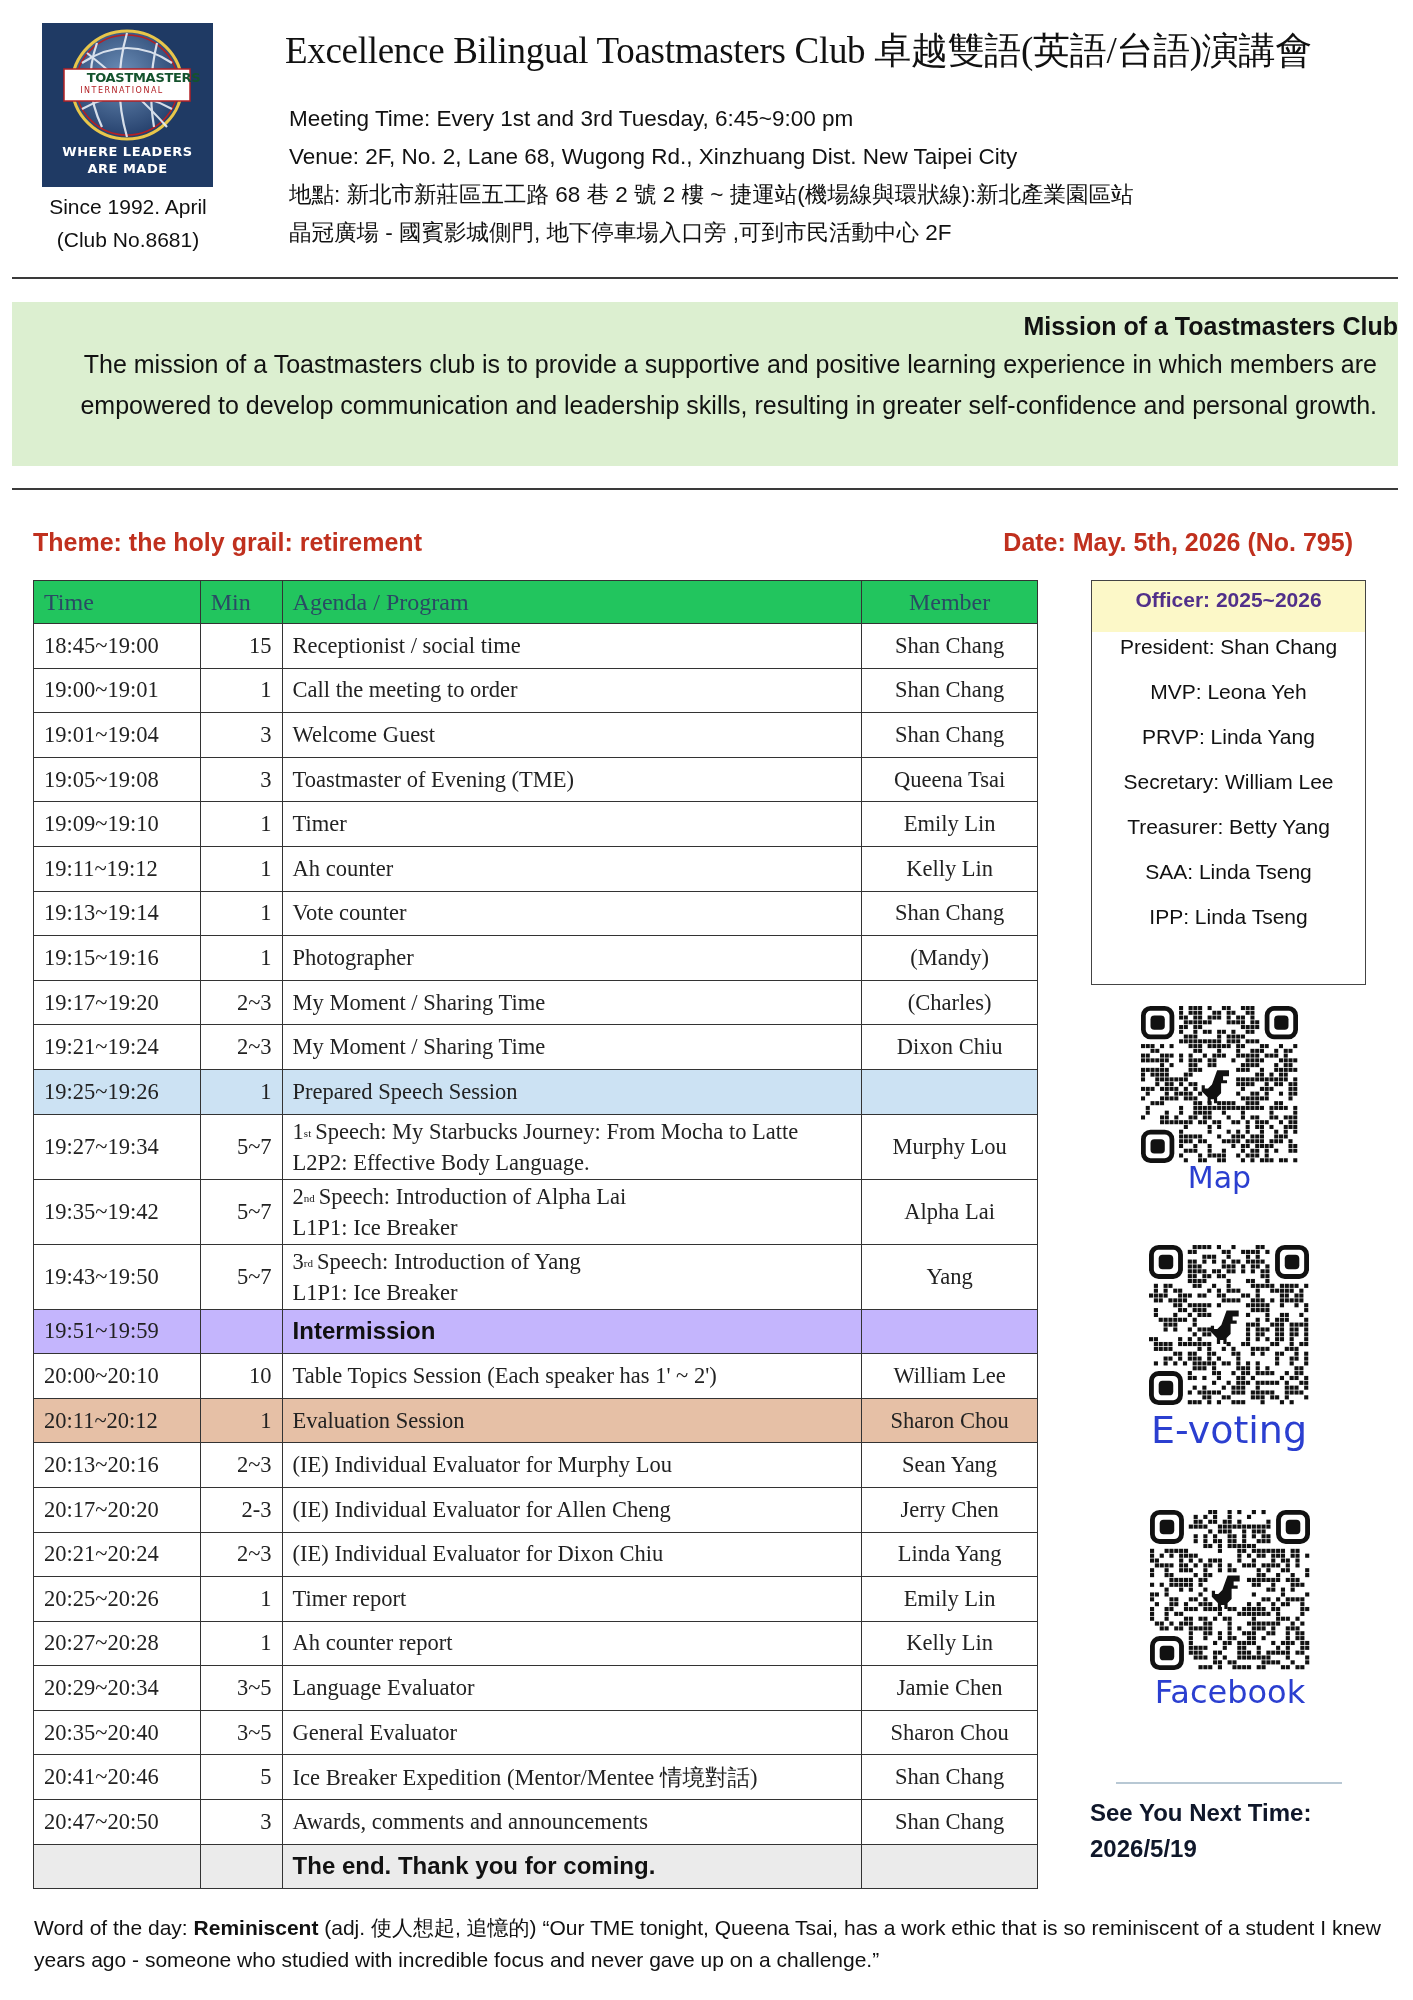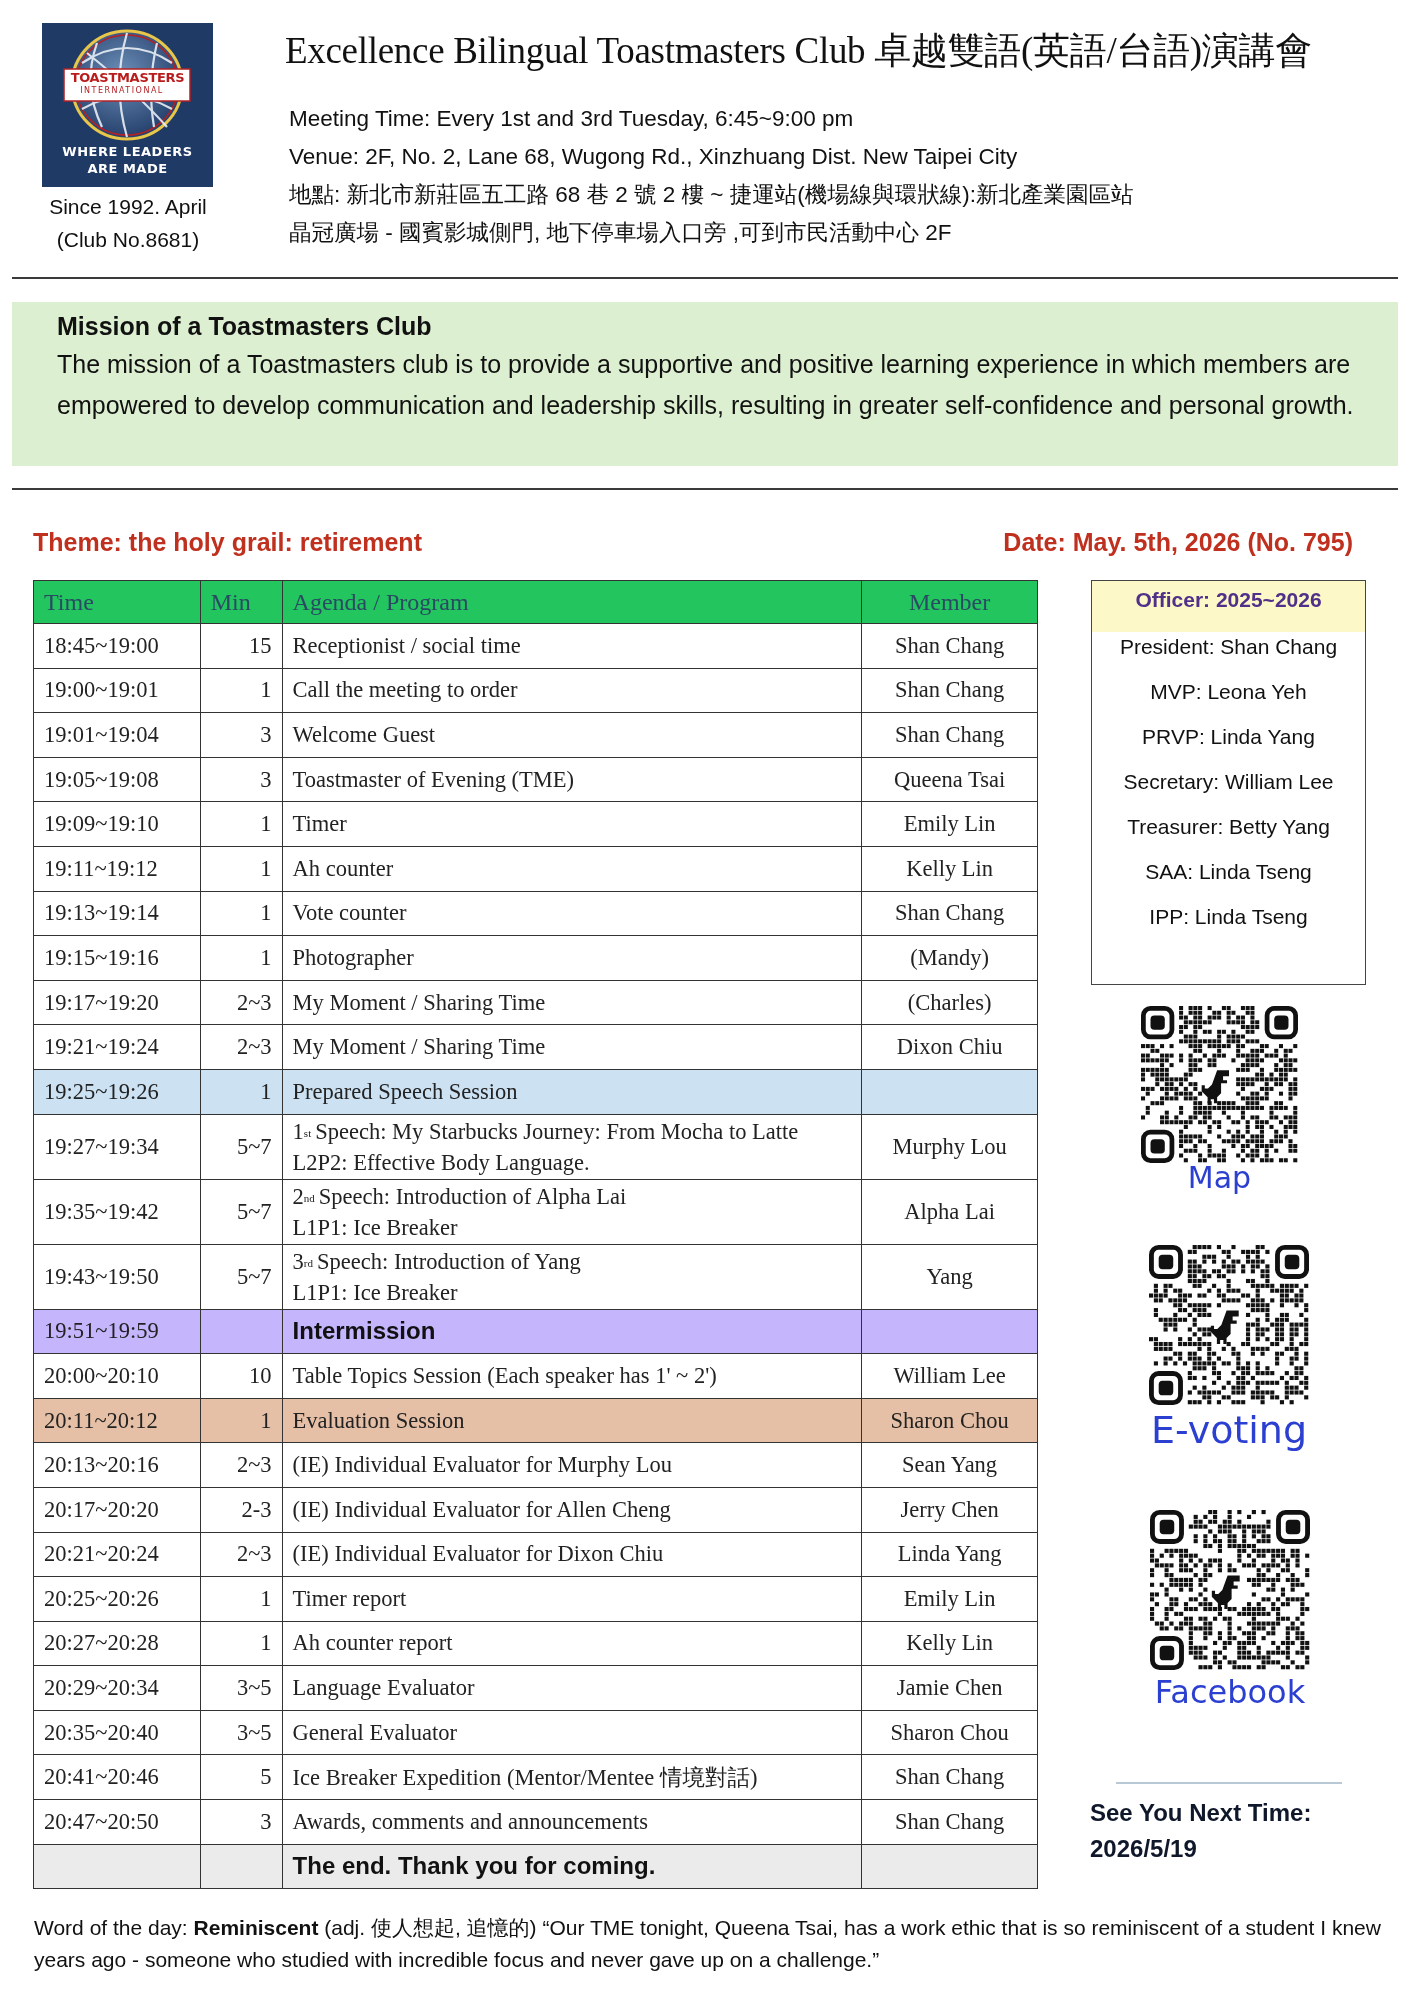--- a/index.html
+++ b/index.html
@@ -8,21 +8,21 @@
 
   
   .logo { position: absolute; left: 42px; top: 23px; width: 171px; height: 164px; background: #1f3a64; }
   .logo svg { display: block; }
   .since { position: absolute; left: 30px; top: 190px; width: 196px; text-align: center; font-family: "Liberation Sans", sans-serif; font-size: 21px; line-height: 33px; color: #111; }
   .club-title { position: absolute; left: 285px; top: 26px; font-family: "Liberation Serif", serif; font-size: 37px; color: #111; white-space: nowrap; letter-spacing: -0.3px; }
   .info { position: absolute; left: 289px; top: 100px; font-size: 22.5px; line-height: 38px; color: #111; white-space: nowrap; }
   .rule { position: absolute; height: 2px; background: #3a3a3a; }
 
   
-  .mission { position: absolute; left: 12px; top: 302px; width: 1386px; height: 164px; background: #dcefd0; padding: 6px 0 0 45px; }
+  .mission { position: absolute; left: 12px; top: 302px; width: 1386px; height: 164px; background: #dcefd0; padding: 6px 0 0 45px; text-align: right; }
   .mission-title { font-weight: bold; font-size: 25px; line-height: 36px; }
   .mission-text { font-size: 25px; line-height: 41px; width: 1320px; }
 
   
   .theme { position: absolute; left: 33px; top: 528px; font-size: 25px; font-weight: bold; color: #c0301e; white-space: nowrap; }
   .date { position: absolute; right: 60px; top: 528px; font-size: 25px; font-weight: bold; color: #c0301e; white-space: nowrap; }
 
   
   .agenda { position: absolute; left: 33px; top: 580px; width: 1005px; border-collapse: collapse; font-family: "Liberation Serif", serif; font-size: 22.5px; color: #222; }
   .agenda th, .agenda td { border: 1.6px solid #333; padding: 0 10px; height: 44.6px; white-space: nowrap; }
@@ -76,21 +76,21 @@
       <path d="M34 62 Q85 35 136 62"></path>
       <path d="M40 86 Q85 60 130 86"></path>
       <path d="M55 20 Q40 62 60 104"></path>
       <path d="M85 10 Q70 62 85 114"></path>
       <path d="M115 20 Q105 62 112 104"></path>
       <path d="M45 30 Q95 70 125 104"></path>
     </g>
     <rect x="22" y="46" width="126" height="32" fill="#ffffff" stroke="#b32025" stroke-width="1.5"></rect>
   </svg>
 </div>
-<div style="position:absolute;left:64px;top:70px;width:127px;text-align:center;font-family:'DejaVu Sans',sans-serif;font-weight:bold;font-size:13px;color:#b91c1c;letter-spacing:-0.3px;">TOASTMASTERS</div>
+<div style="position:absolute;left:80px;top:70px;width:127px;text-align:center;font-family:'DejaVu Sans',sans-serif;font-weight:bold;font-size:13px;color:#14532d;letter-spacing:-0.3px;">TOASTMASTERS</div>
 <div style="position:absolute;left:64px;top:86px;width:116px;text-align:center;font-family:'DejaVu Sans',sans-serif;font-size:8px;color:#b32025;letter-spacing:1.5px;">INTERNATIONAL</div>
 <div style="position:absolute;left:42px;top:143px;width:171px;text-align:center;font-family:'DejaVu Sans',sans-serif;font-weight:bold;font-size:13px;line-height:17px;color:#ffffff;letter-spacing:0.5px;">
   <div>WHERE LEADERS</div>
   <div>ARE MADE</div>
 </div>
 
 <div class="since">
   <div>Since 1992. April</div>
   <div>(Club No.8681)</div>
 </div>

